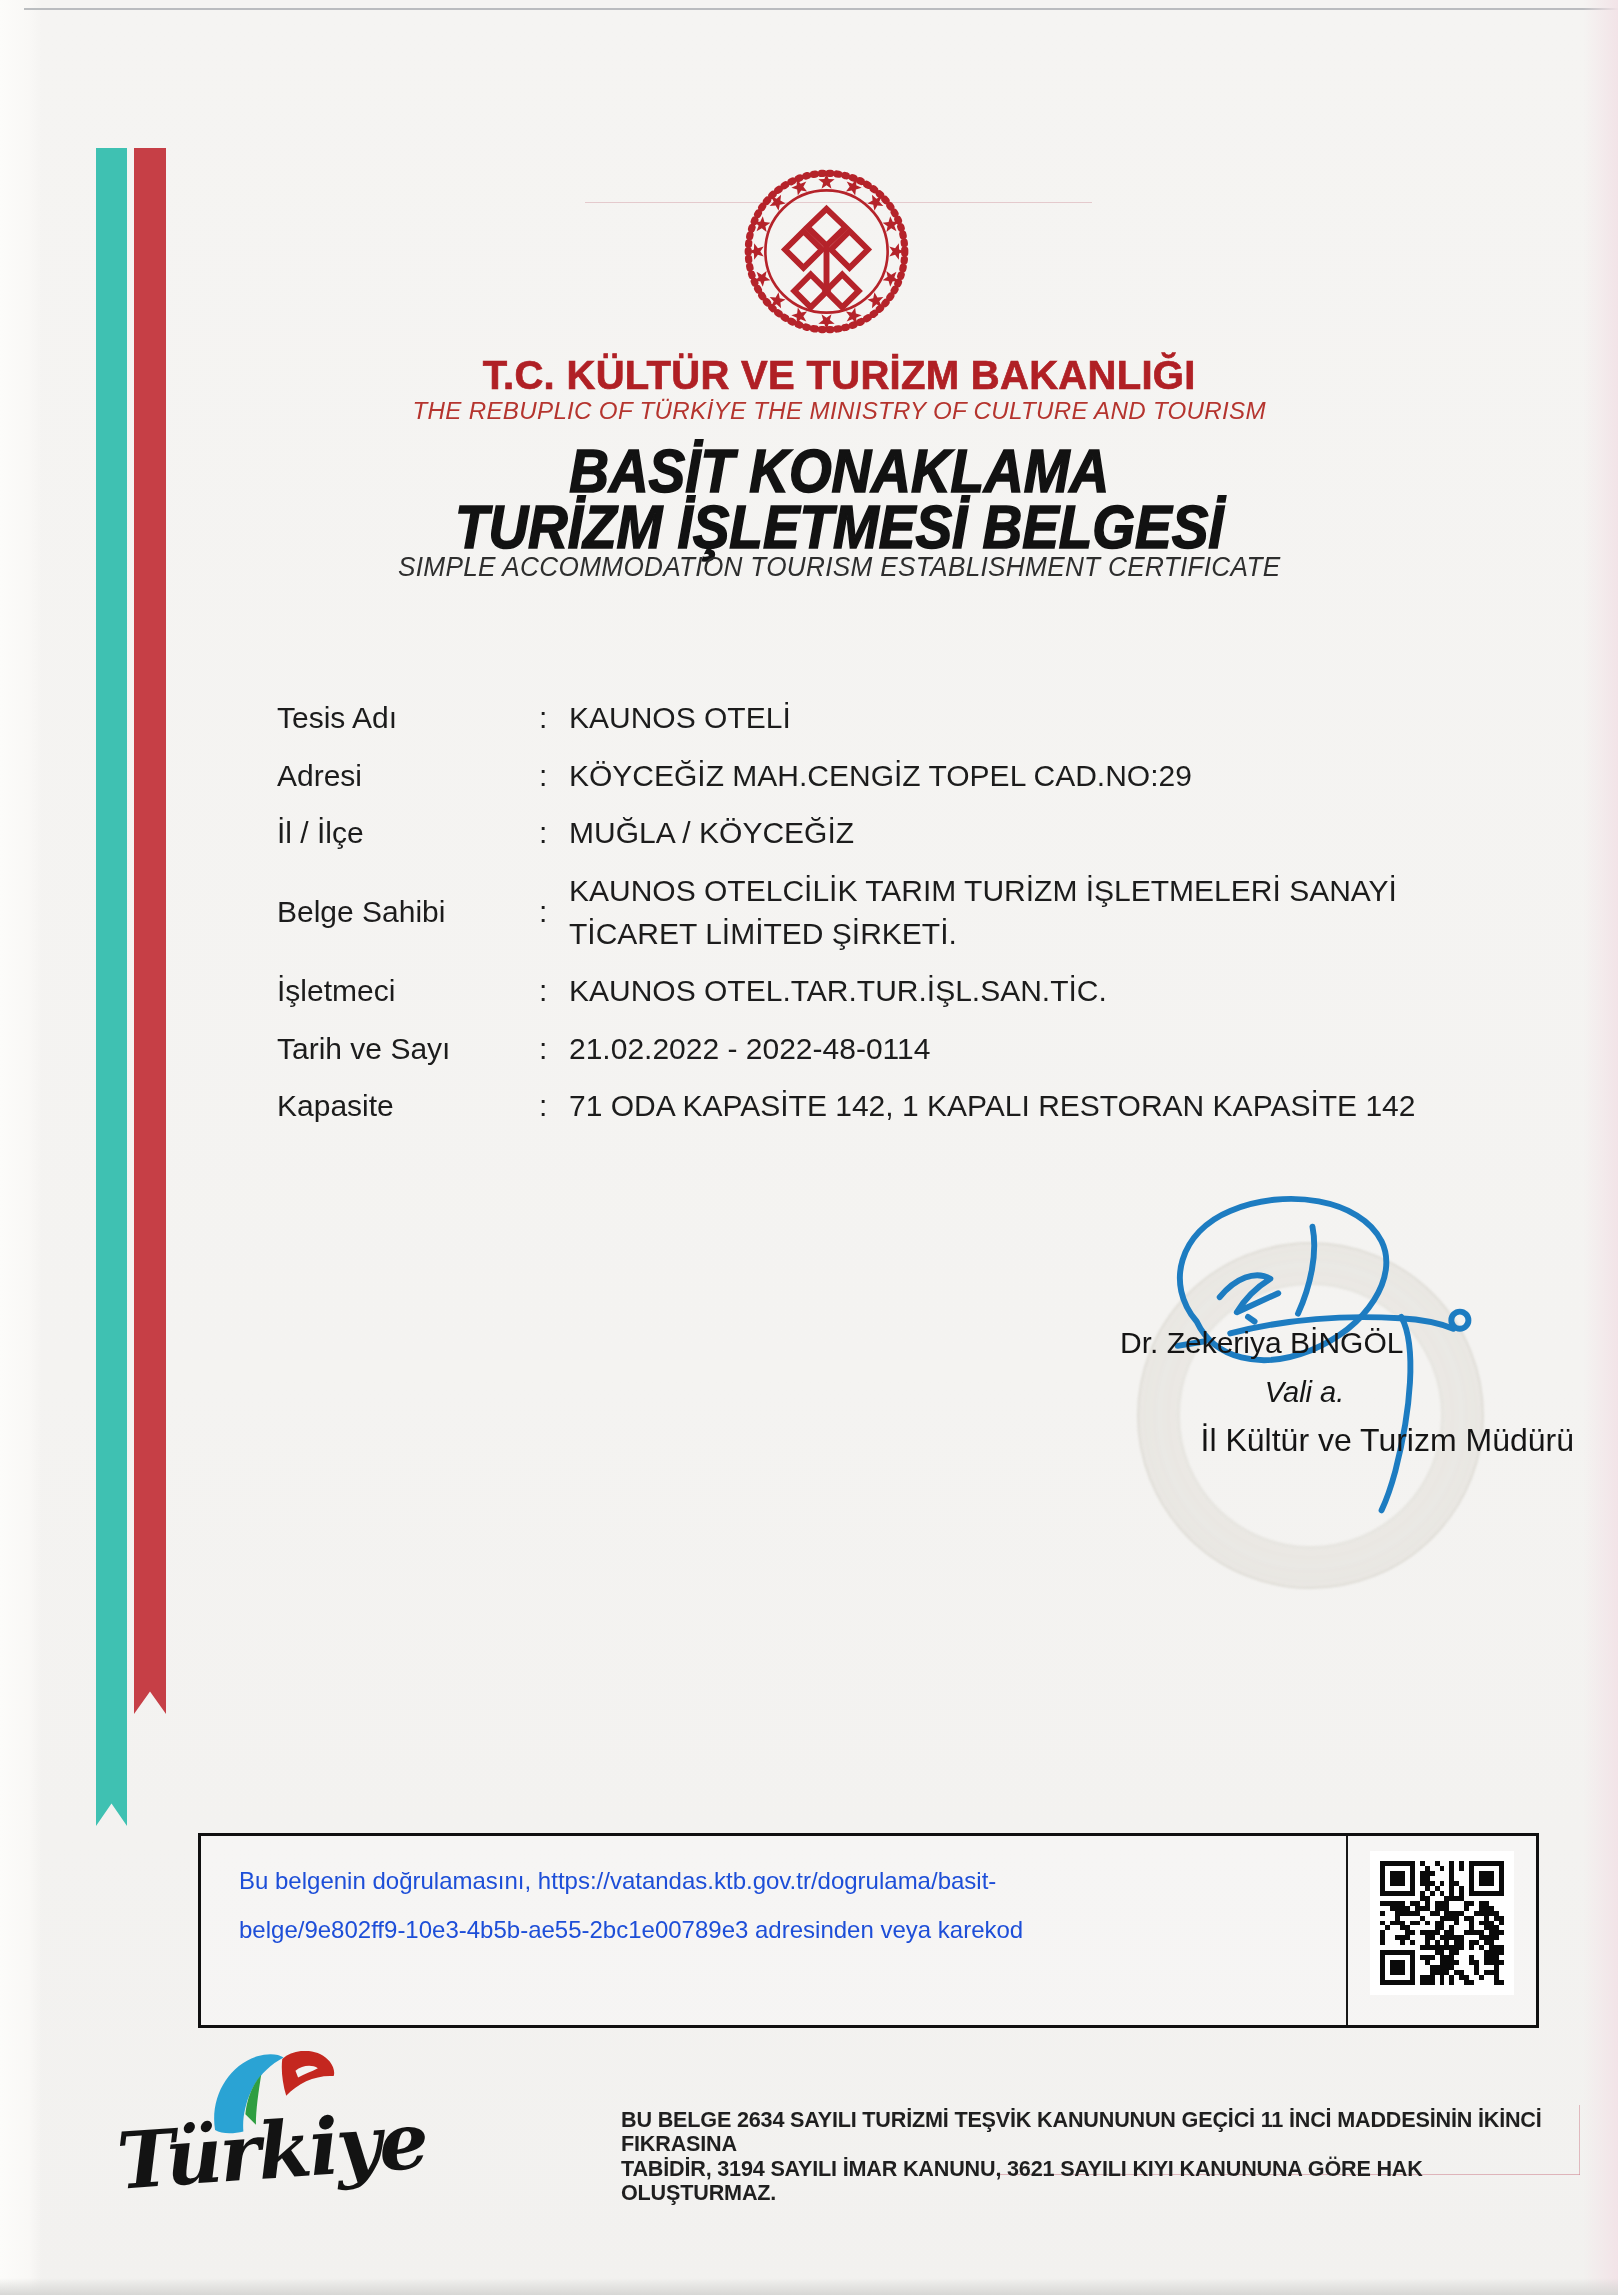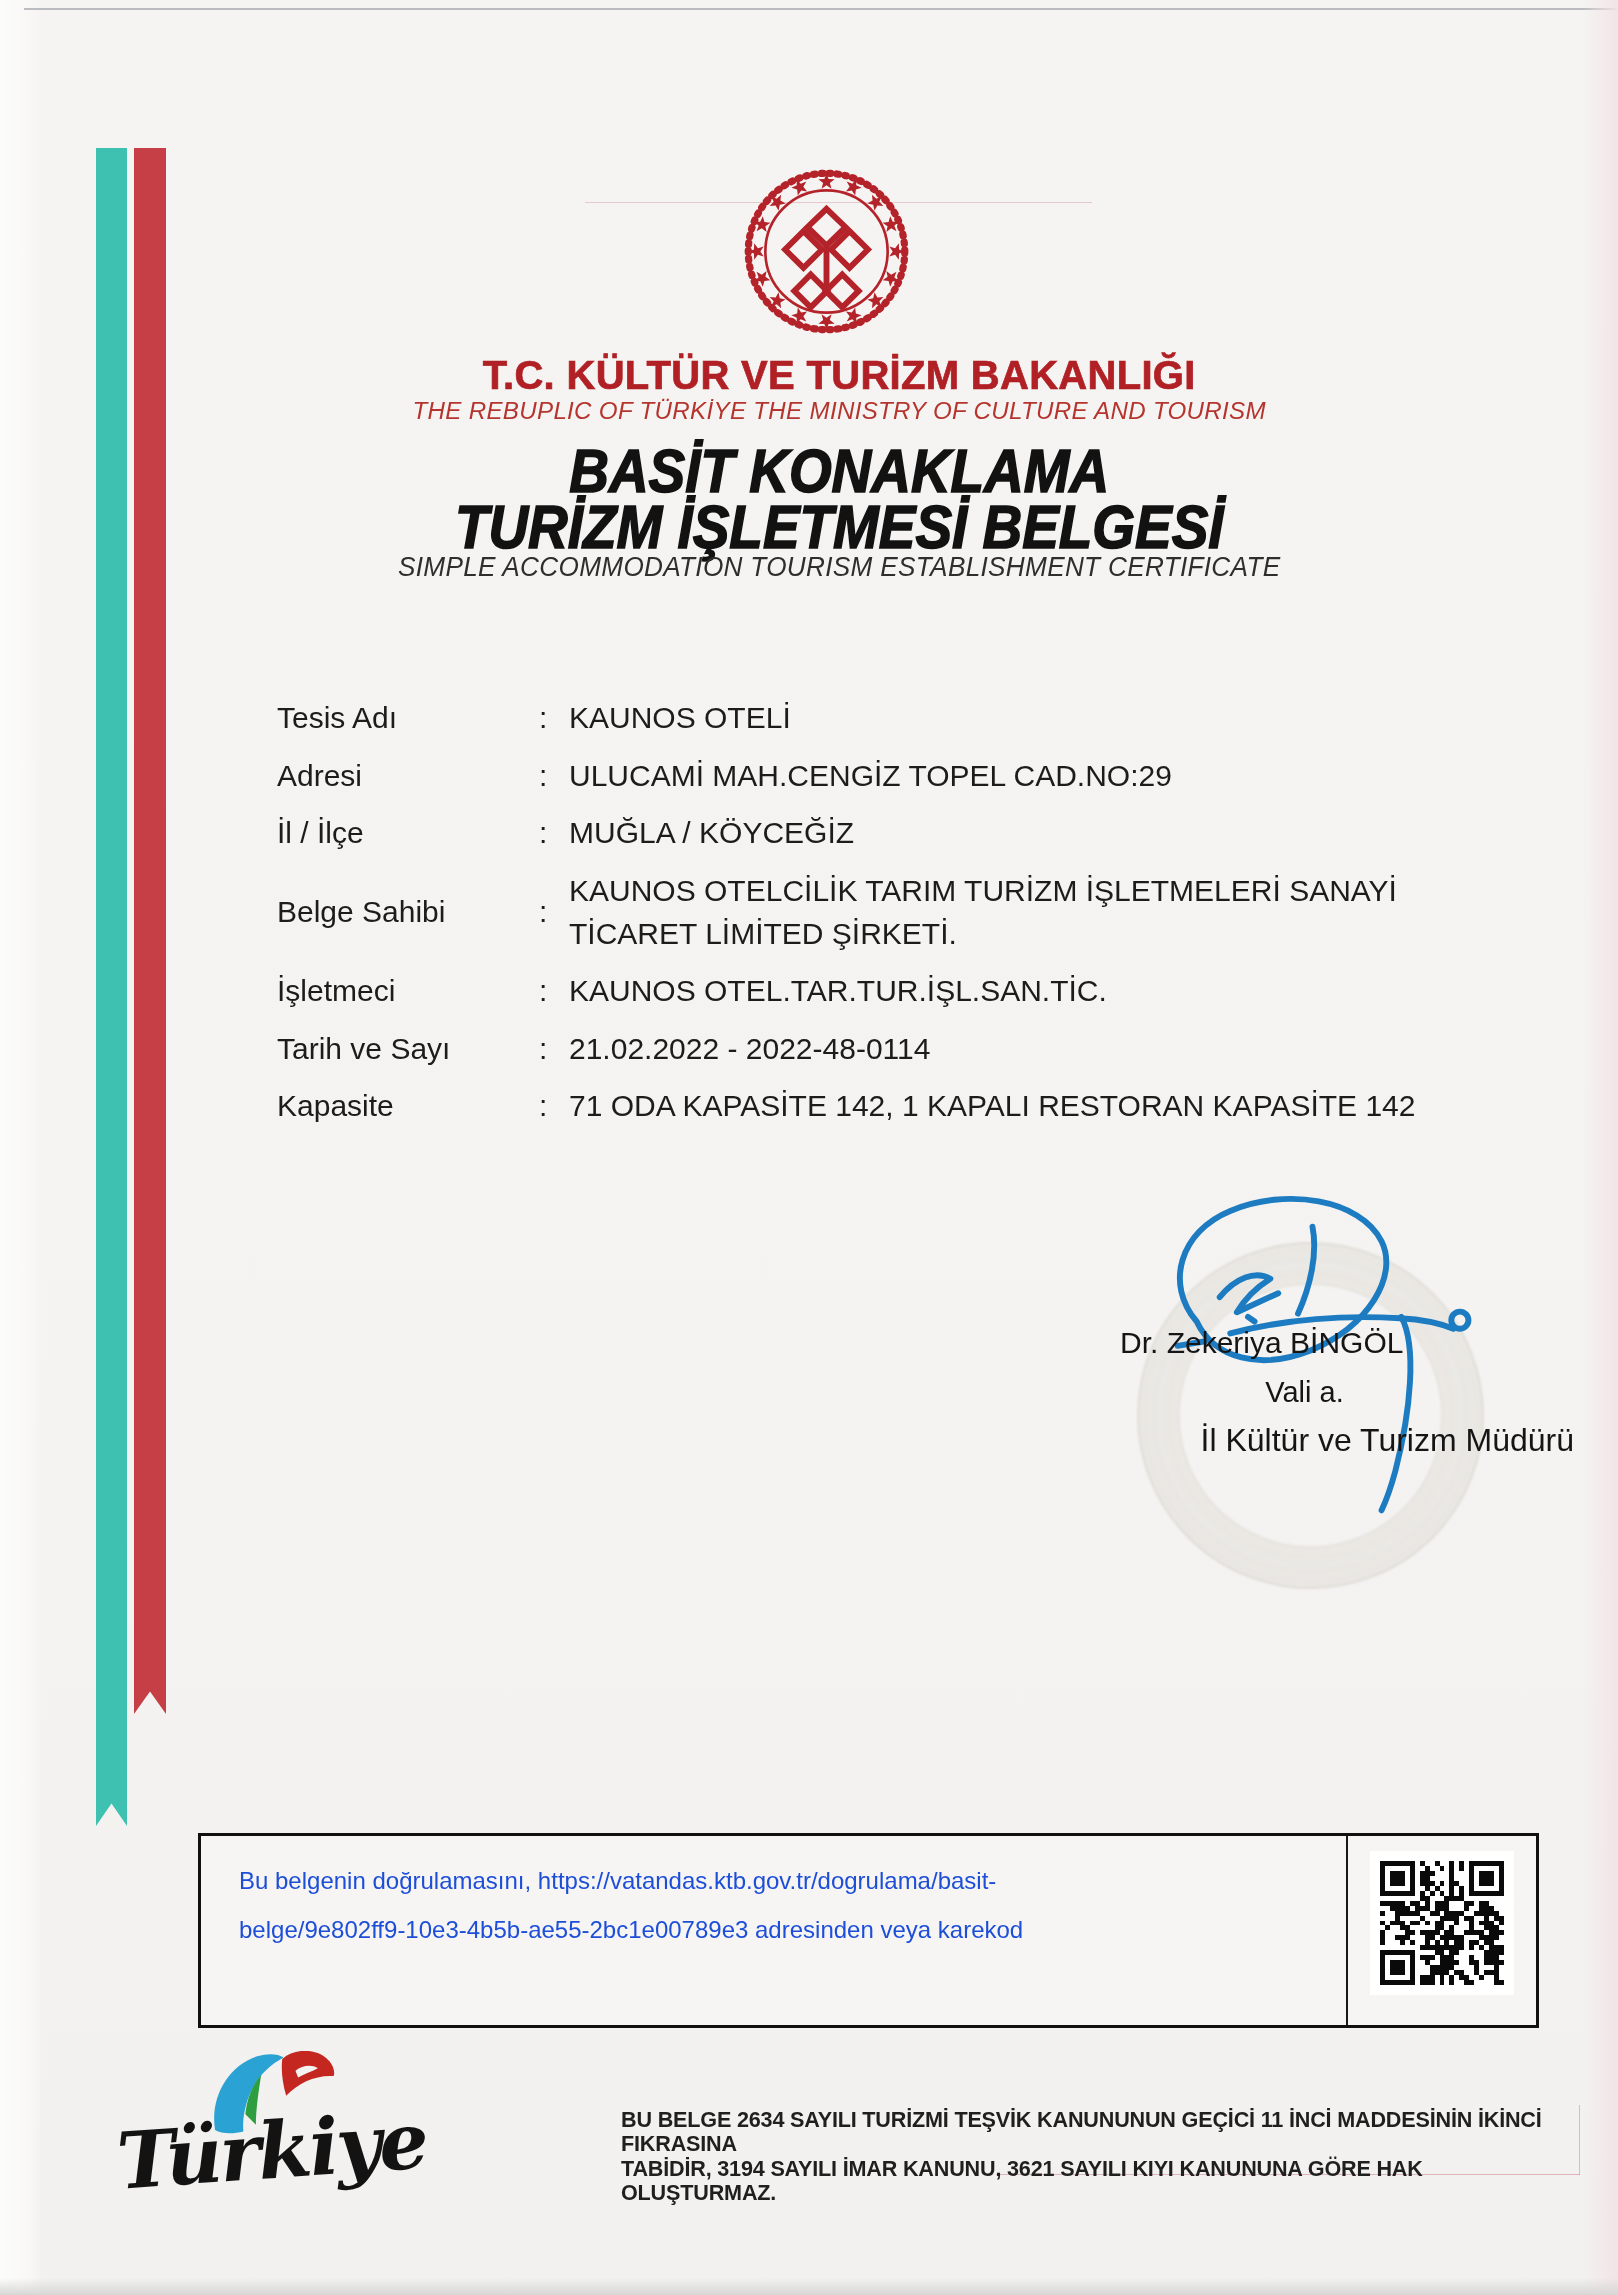--- a/index.html
+++ b/index.html
@@ -63,21 +63,21 @@
     border:2px solid rgba(188,183,170,.45);
     box-shadow:inset 0 0 0 38px rgba(242,240,234,.30), inset 0 0 0 41px rgba(188,183,170,.28),
                inset 0 0 40px rgba(188,183,170,.12);
     filter:blur(0.8px);opacity:.8;}
 
   
   .sig-svg{position:absolute;left:1146px;top:1193px;width:329px;height:336px;overflow:visible;}
   .sig-name{position:absolute;left:1120px;top:1326px;width:369px;text-align:left;
     font-size:30px;color:#151515;}
   .sig-title1{position:absolute;left:1120px;top:1376px;width:369px;text-align:center;
-    font-size:29px;color:#151515;}
+    font-size:29px;color:#151515;font-style:italic;}
   .sig-title2{position:absolute;left:1034px;top:1422px;width:540px;text-align:right;
     font-size:32px;color:#151515;}
 
   
   .verify{position:absolute;left:198px;top:1833px;width:1341px;height:195px;
     border:3.3px solid #101010;box-sizing:border-box;background:rgba(255,255,255,.25);}
   .verify-text{position:absolute;left:38px;top:20px;width:1081px;
     font-size:24px;line-height:49px;color:#1d4ed8;white-space:nowrap;}
   .verify-divider{position:absolute;left:1145px;top:0;bottom:0;width:2px;background:#181818;}
   .qr{position:absolute;left:1169px;top:14.5px;width:144px;height:144px;background:#fff;}
@@ -153,21 +153,21 @@
 
   <div class="fields">
     <div class="frow">
       <span class="flabel">Tesis Adı</span>
       <span class="fsep">:</span>
       <span class="fvalue">KAUNOS OTELİ</span>
     </div>
     <div class="frow">
       <span class="flabel">Adresi</span>
       <span class="fsep">:</span>
-      <span class="fvalue">ULUCAMİ MAH.CENGİZ TOPEL CAD.NO:29</span>
+      <span class="fvalue">KÖYCEĞİZ MAH.CENGİZ TOPEL CAD.NO:29</span>
     </div>
     <div class="frow">
       <span class="flabel">İl / İlçe</span>
       <span class="fsep">:</span>
       <span class="fvalue">MUĞLA / KÖYCEĞİZ</span>
     </div>
     <div class="frow">
       <span class="flabel">Belge Sahibi</span>
       <span class="fsep">:</span>
       <span class="fvalue">KAUNOS OTELCİLİK TARIM TURİZM İŞLETMELERİ SANAYİ TİCARET LİMİTED ŞİRKETİ.</span>

